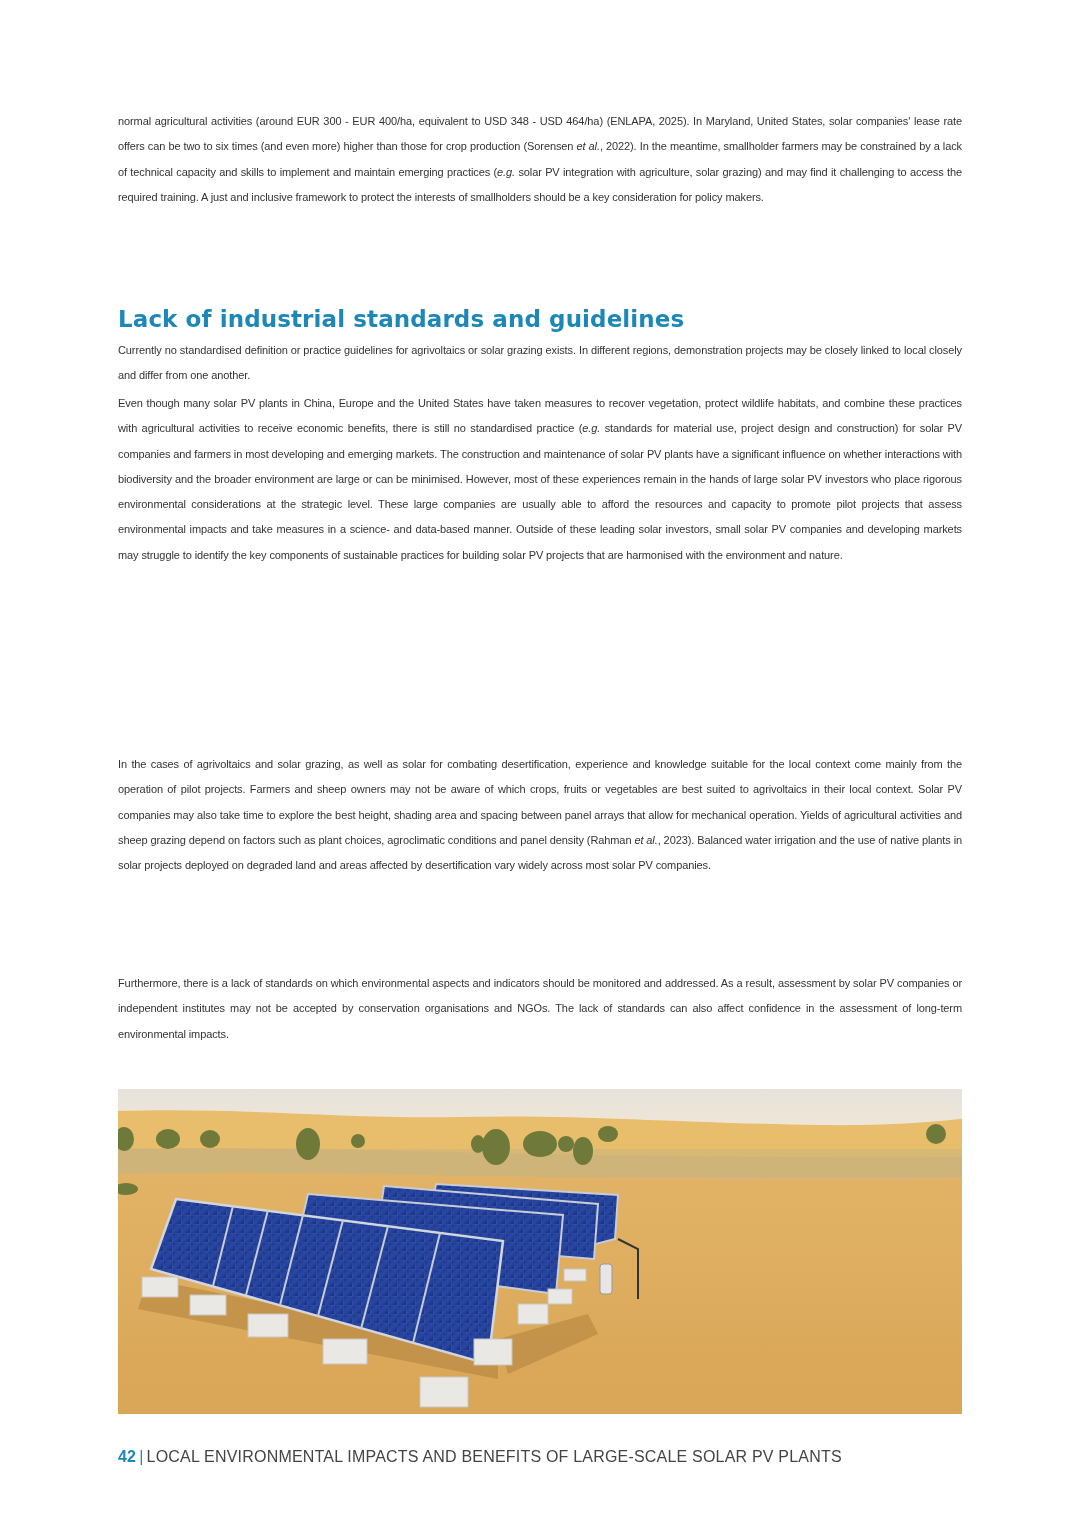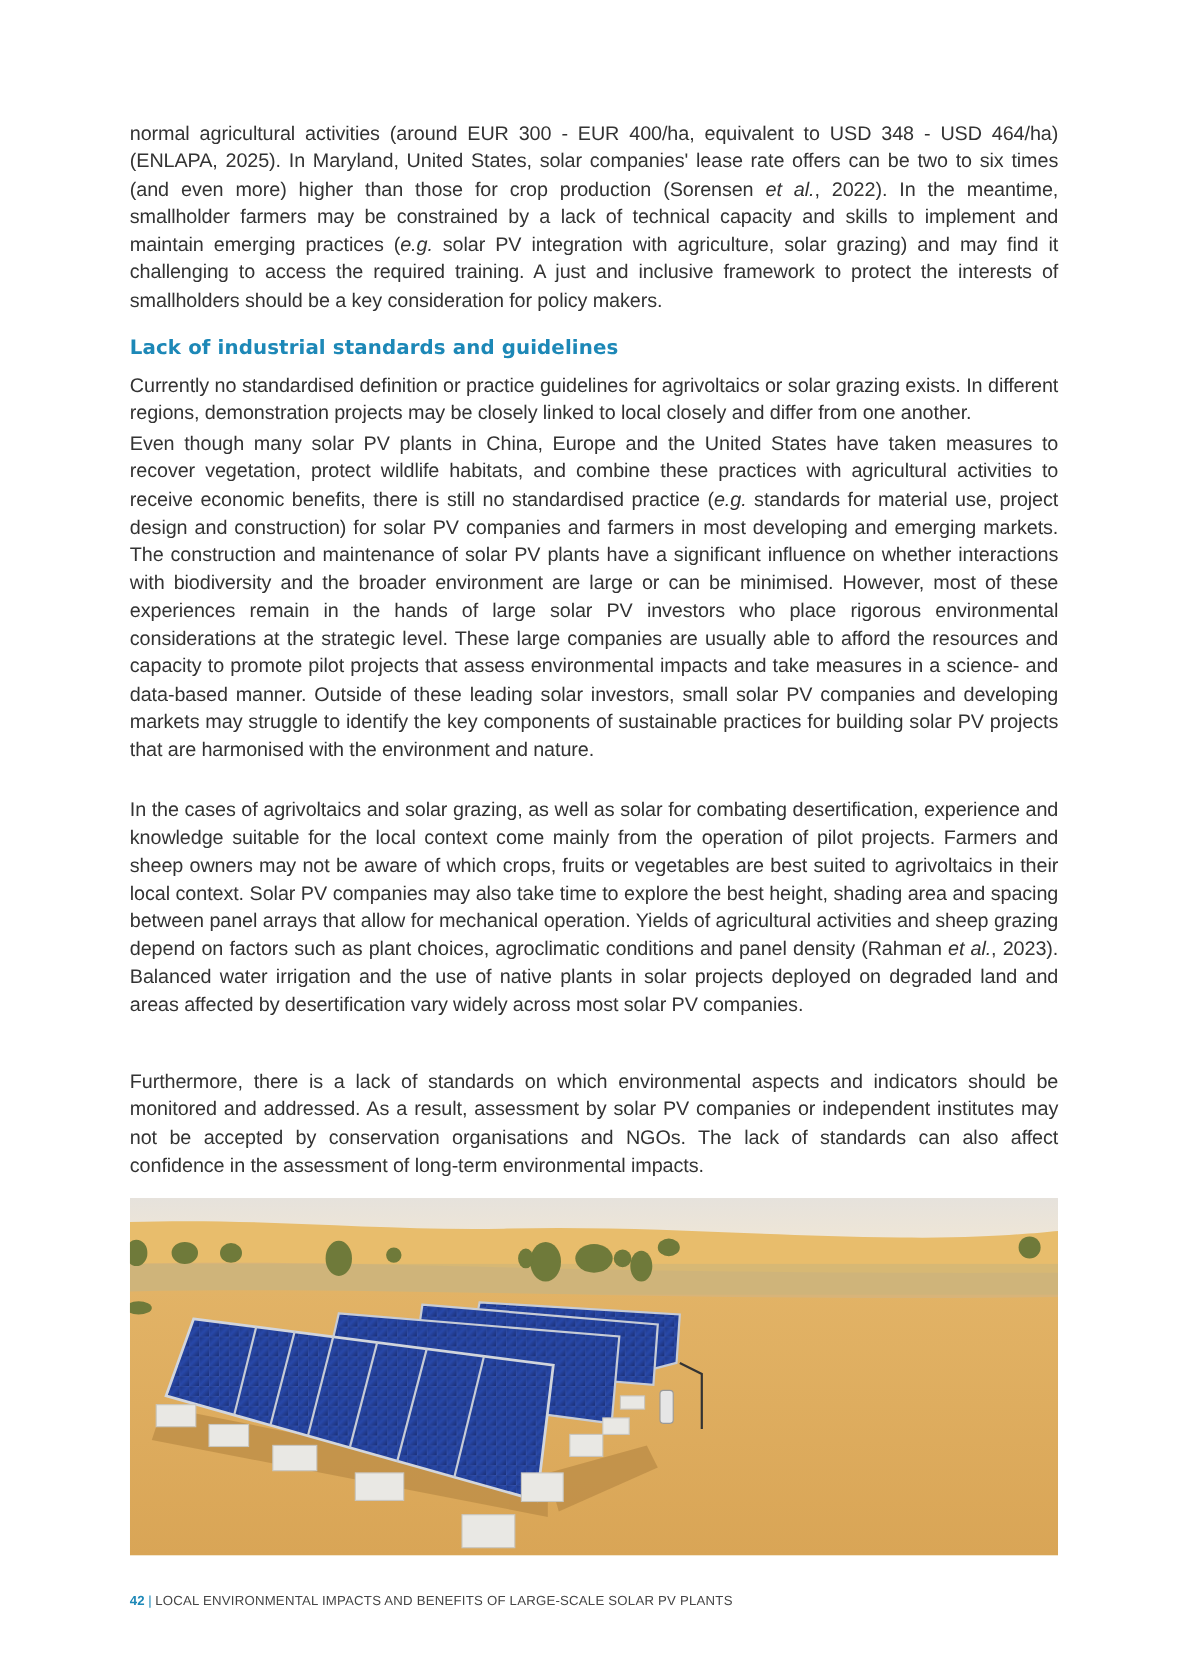--- a/index.html
+++ b/index.html
@@ -2,47 +2,47 @@
 <html><head>
 <meta charset="utf-8">
 <style>
   html, body { margin: 0; padding: 0; background: #ffffff; }
   body { width: 1080px; height: 1527px; position: relative; overflow: hidden; }
   .page { position: absolute; left: 0; top: 0; width: 1080px; height: 1527px; background: #fff; }
   .col { position: absolute; left: 118px; width: 844px; }
   p.body {
     margin: 0;
     font-family: "Liberation Sans", sans-serif;
-    font-size: 18px;
+    font-size: 11px;
     line-height: 25.3px;
     color: #333333;
     text-align: justify;
     letter-spacing: -0.1px;
   }
   p.body i { font-style: italic; }
   .p1 { top: 109px; }
   .h2 {
     top: 306px;
     margin: 0;
     font-family: "DejaVu Sans", sans-serif;
-    font-size: 18px;
+    font-size: 23px;
     font-weight: bold;
     color: #1d88b7;
     letter-spacing: 0.1px;
   }
   .p2 { top: 338px; }
   .p3 { top: 391px; }
-  .p4 { top: 724px; }
+  .p4 { top: 752px; }
   .p5 { top: 971px; }
   .photo { position: absolute; left: 118px; top: 1089px; width: 844px; height: 325px; overflow: hidden; }
   .photo svg { display: block; }
   .footer {
     position: absolute; left: 118px; top: 1448px;
     font-family: "Liberation Sans", sans-serif;
-    font-size: 12px;
+    font-size: 16px;
     color: #444;
     letter-spacing: 0.2px;
   }
   .footer .pg { color: #1d88b7; font-weight: bold; }
   .footer .sep { color: #1d88b7; margin: 0 3px; }
 </style>
 </head>
 <body>
 
 <div class="page">

